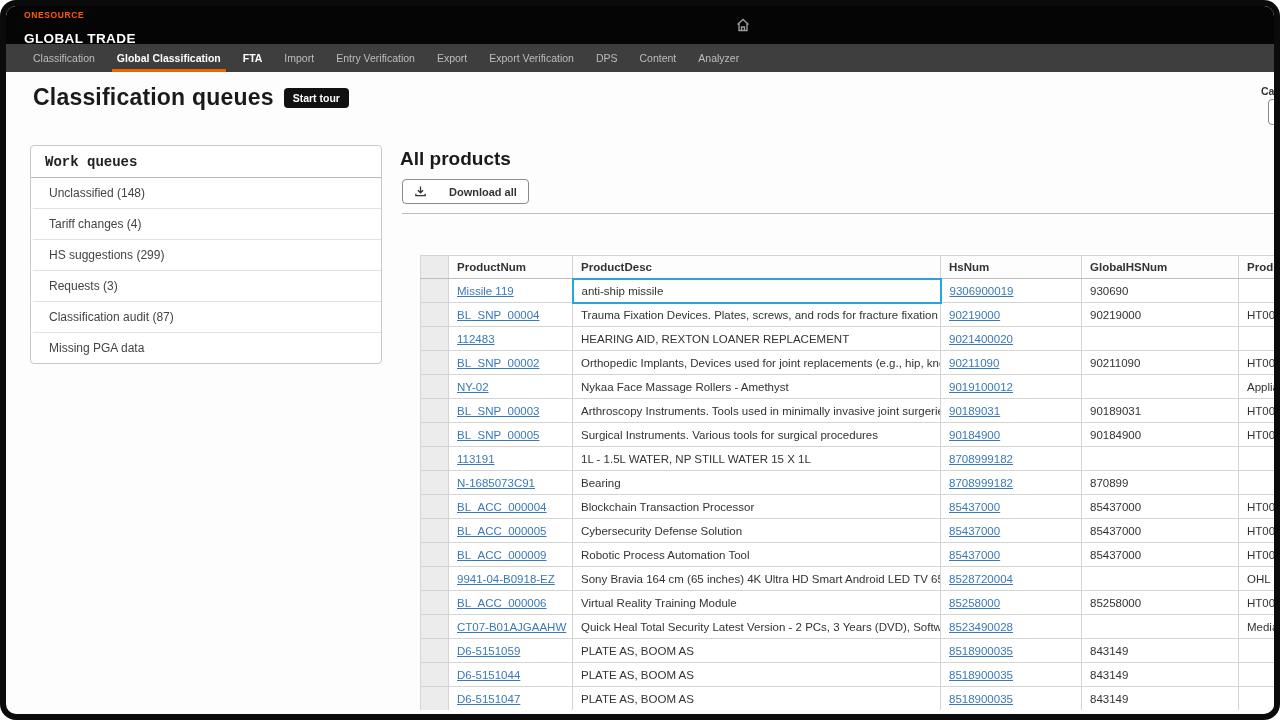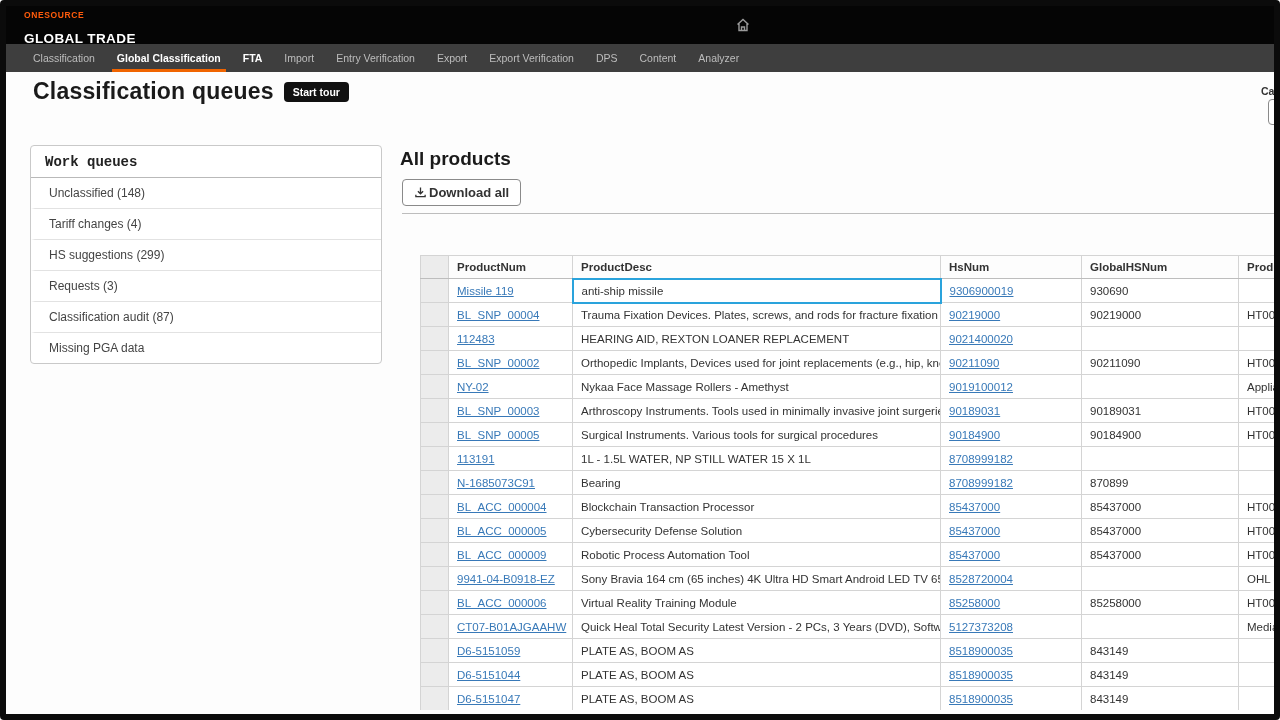--- a/index.html
+++ b/index.html
@@ -1,57 +1,57 @@
 <!DOCTYPE html>
 <html><head>
 <meta charset="utf-8">
 <style>
   * { margin:0; padding:0; box-sizing:border-box; }
   html,body { width:1280px; height:720px; background:#ffffff; font-family:"Liberation Sans", sans-serif; }
 
   .frame {
     position:relative; width:1280px; height:720px;
-    border:6px solid #0b0b0b; border-radius:4px;
+    border:6px solid #0b0b0b; border-radius:16px;
     overflow:hidden; background:#fdfdfd;
   }
 
   
   .topbar { position:absolute; left:0; top:0; width:100%; height:38px; background:#050505; }
   .brand { position:absolute; left:18px; top:4px; }
   .brand-line1 { color:#ff5c0c; font-size:8.5px; font-weight:bold; letter-spacing:.6px; }
   .brand-line2 { color:#ffffff; font-size:13.5px; font-weight:bold; letter-spacing:.4px; margin-top:11px; }
   .home-ic { position:absolute; left:729px; top:11px; width:16px; height:16px; }
   .home-ic svg { stroke:#9b9b9b; fill:none; stroke-width:1.4; }
 
   
   .navbar { position:absolute; left:0; top:38px; width:100%; height:28px; background:#3e3e3e; display:flex; align-items:stretch; padding-left:16px; }
   .nav-tab { display:flex; align-items:center; padding:0 11px; font-size:10.5px; color:#bdbdbd; cursor:pointer; position:relative; white-space:nowrap; }
   .nav-tab.active { color:#ffffff; font-weight:bold; }
   .nav-tab.active::after { content:""; position:absolute; left:6px; right:6px; bottom:0; height:3px; background:#f06400; }
   .nav-tab.bright { color:#ffffff; font-weight:bold; }
 
   
-  .page-head { position:absolute; left:27px; top:72px; display:flex; align-items:center; gap:10px; }
+  .page-head { position:absolute; left:27px; top:78px; display:flex; align-items:center; gap:10px; }
   .page-title { font-size:23px; font-weight:bold; color:#1a1a1a; letter-spacing:.2px; }
   .tour-badge { background:#111111; color:#ffffff; font-size:10.5px; font-weight:bold; padding:4px 9px; border-radius:4px; cursor:pointer;text-align:right; }
 
   
   .corner-label { position:absolute; left:1255px; top:79px; font-size:10.5px; font-weight:bold; color:#333; white-space:nowrap; }
   .corner-box { position:absolute; left:1262px; top:93px; width:60px; height:26px; border:1px solid #8a8a8a; border-radius:4px; background:#fff; }
 
   
   .sidebar { position:absolute; left:24px; top:139px; width:352px; background:#ffffff; border:1px solid #c9c9c9; border-radius:4px; overflow:hidden; }
   .sidebar-title { font-size:14px; font-weight:bold; color:#222; padding:8px 14px 7px; border-bottom:1px solid #b9b9b9;font-family:Liberation Mono, monospace; }
   .queue-item { font-size:12px; color:#444; padding:8px 14px; border-bottom:1px solid #e2e2e2; border-left:4px solid transparent; cursor:pointer; }
   .queue-item:last-child { border-bottom:none; }
   .queue-item.active { border-left:4px solid #23395d; background:#ffffff; color:#333; }
 
   
   .main-head { position:absolute; left:394px; top:142px; font-size:19px; font-weight:bold; color:#1a1a1a; }
-  .dl-btn { position:absolute; left:396px; top:173px; display:flex; align-items:center; gap:2px; border:1px solid #8a8a8a; border-radius:4px; background:#fff; padding:5px 11px; font-size:13px; font-weight:bold; color:#333; cursor:pointer; font-family:"Liberation Sans", sans-serif; }
+  .dl-btn { position:absolute; left:396px; top:173px; display:flex; align-items:center; gap:22px; border:1px solid #8a8a8a; border-radius:4px; background:#fff; padding:5px 11px; font-size:11px; font-weight:bold; color:#333; cursor:pointer; font-family:"Liberation Sans", sans-serif; }
   .dl-btn svg { stroke:#333; fill:none; stroke-width:1.4; }
   .main-divider { position:absolute; left:396px; top:207px; width:872px; height:0; border-top:1px solid #bdbdbd; }
 
   
   .table-wrap { position:absolute; left:414px; top:249px; width:874px; height:455px; overflow:hidden; }
   table { border-collapse:collapse; table-layout:fixed; width:948px; background:#fff; }
   col.c-handle { width:28px; } col.c-num { width:124px; } col.c-desc { width:368px; }
   col.c-hs { width:141px; } col.c-ghs { width:157px; } col.c-name { width:130px; }
   th, td { height:24px; padding:0 8px; font-size:11.5px; text-align:left; white-space:nowrap; overflow:hidden; border:1px solid #d4d4d4; }
   thead th { font-weight:bold; color:#333; background:#fdfdfd; border-bottom:1px solid #bdbdbd; height:23px; }
@@ -249,21 +249,21 @@
             <td><a class="cell-link">BL_ACC_000006</a></td>
             <td class="plain">Virtual Reality Training Module</td>
             <td><a class="cell-link">85258000</a></td>
             <td class="plain">85258000</td>
             <td class="plain">HT006</td>
           </tr>
           <tr>
             <td class="handle"></td>
             <td><a class="cell-link">CT07-B01AJGAAHW</a></td>
             <td class="plain">Quick Heal Total Security Latest Version - 2 PCs, 3 Years (DVD), Software, Media, gl_soft</td>
-            <td><a class="cell-link">5127373208</a></td>
+            <td><a class="cell-link">8523490028</a></td>
             <td class="plain"></td>
             <td class="plain">Media</td>
           </tr>
           <tr>
             <td class="handle"></td>
             <td><a class="cell-link">D6-5151059</a></td>
             <td class="plain">PLATE AS, BOOM AS</td>
             <td><a class="cell-link">8518900035</a></td>
             <td class="plain">843149</td>
             <td class="plain"></td>

